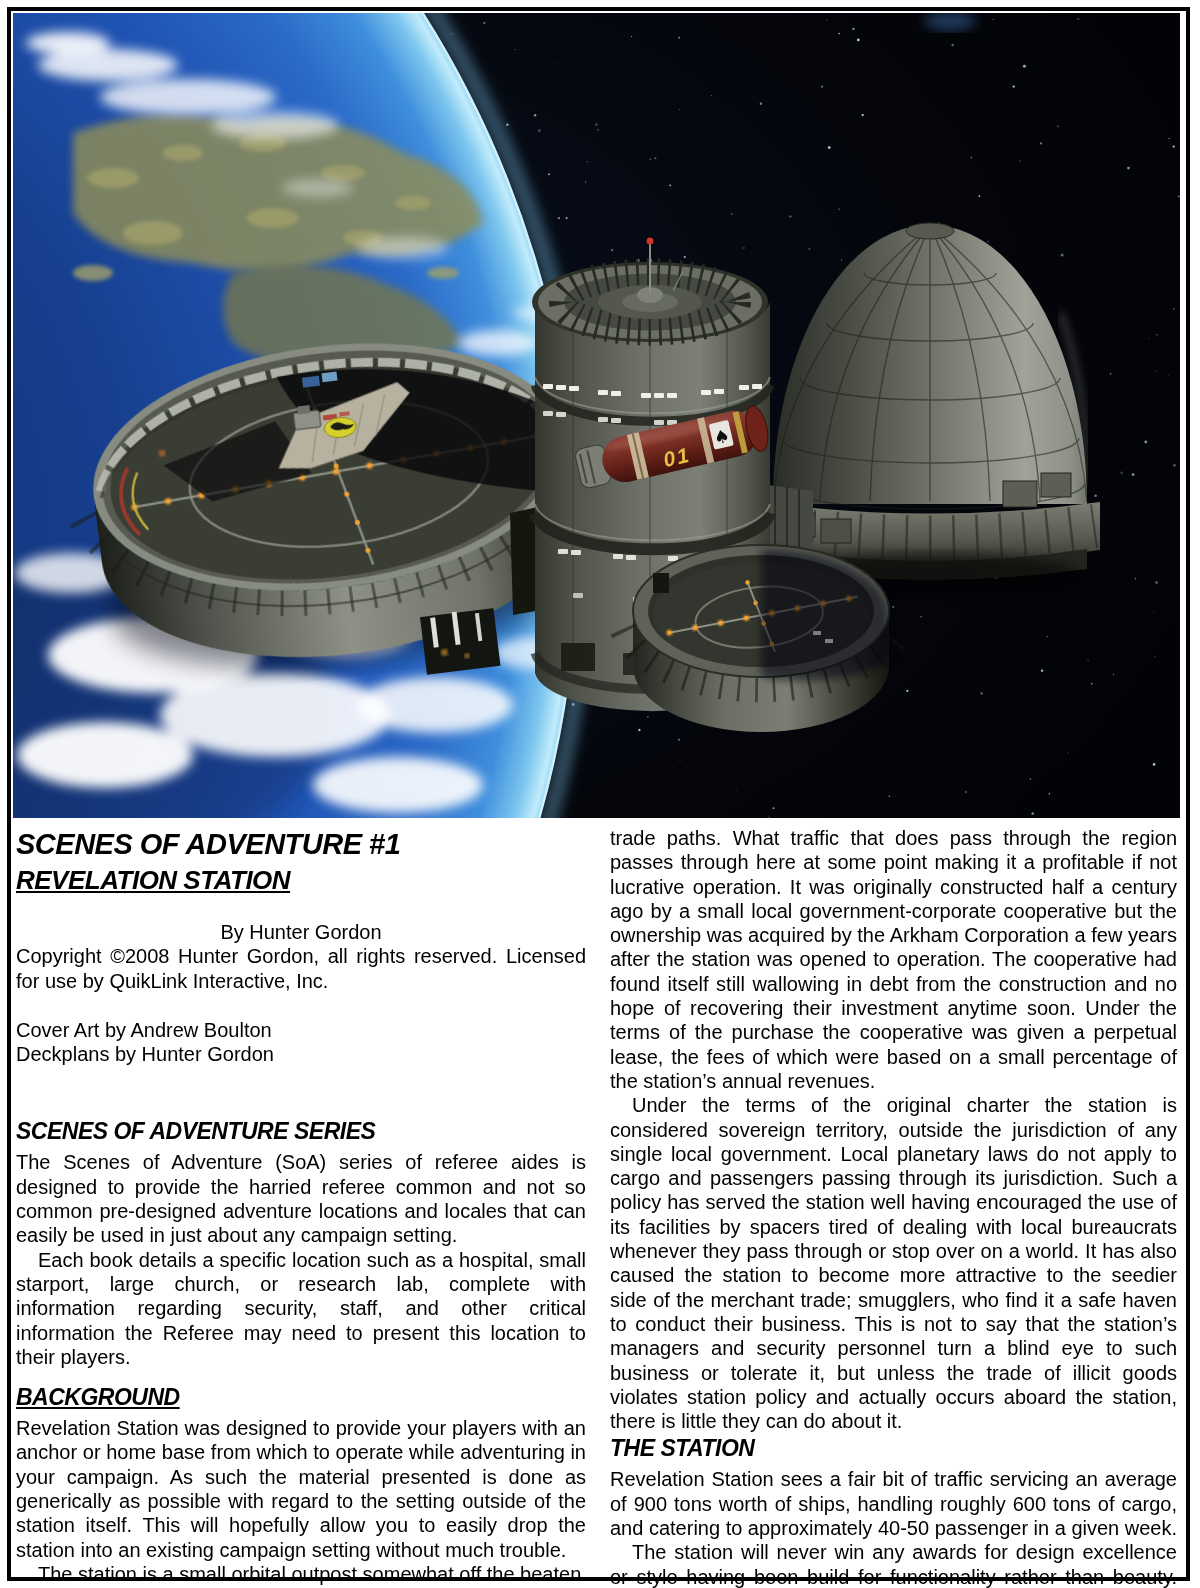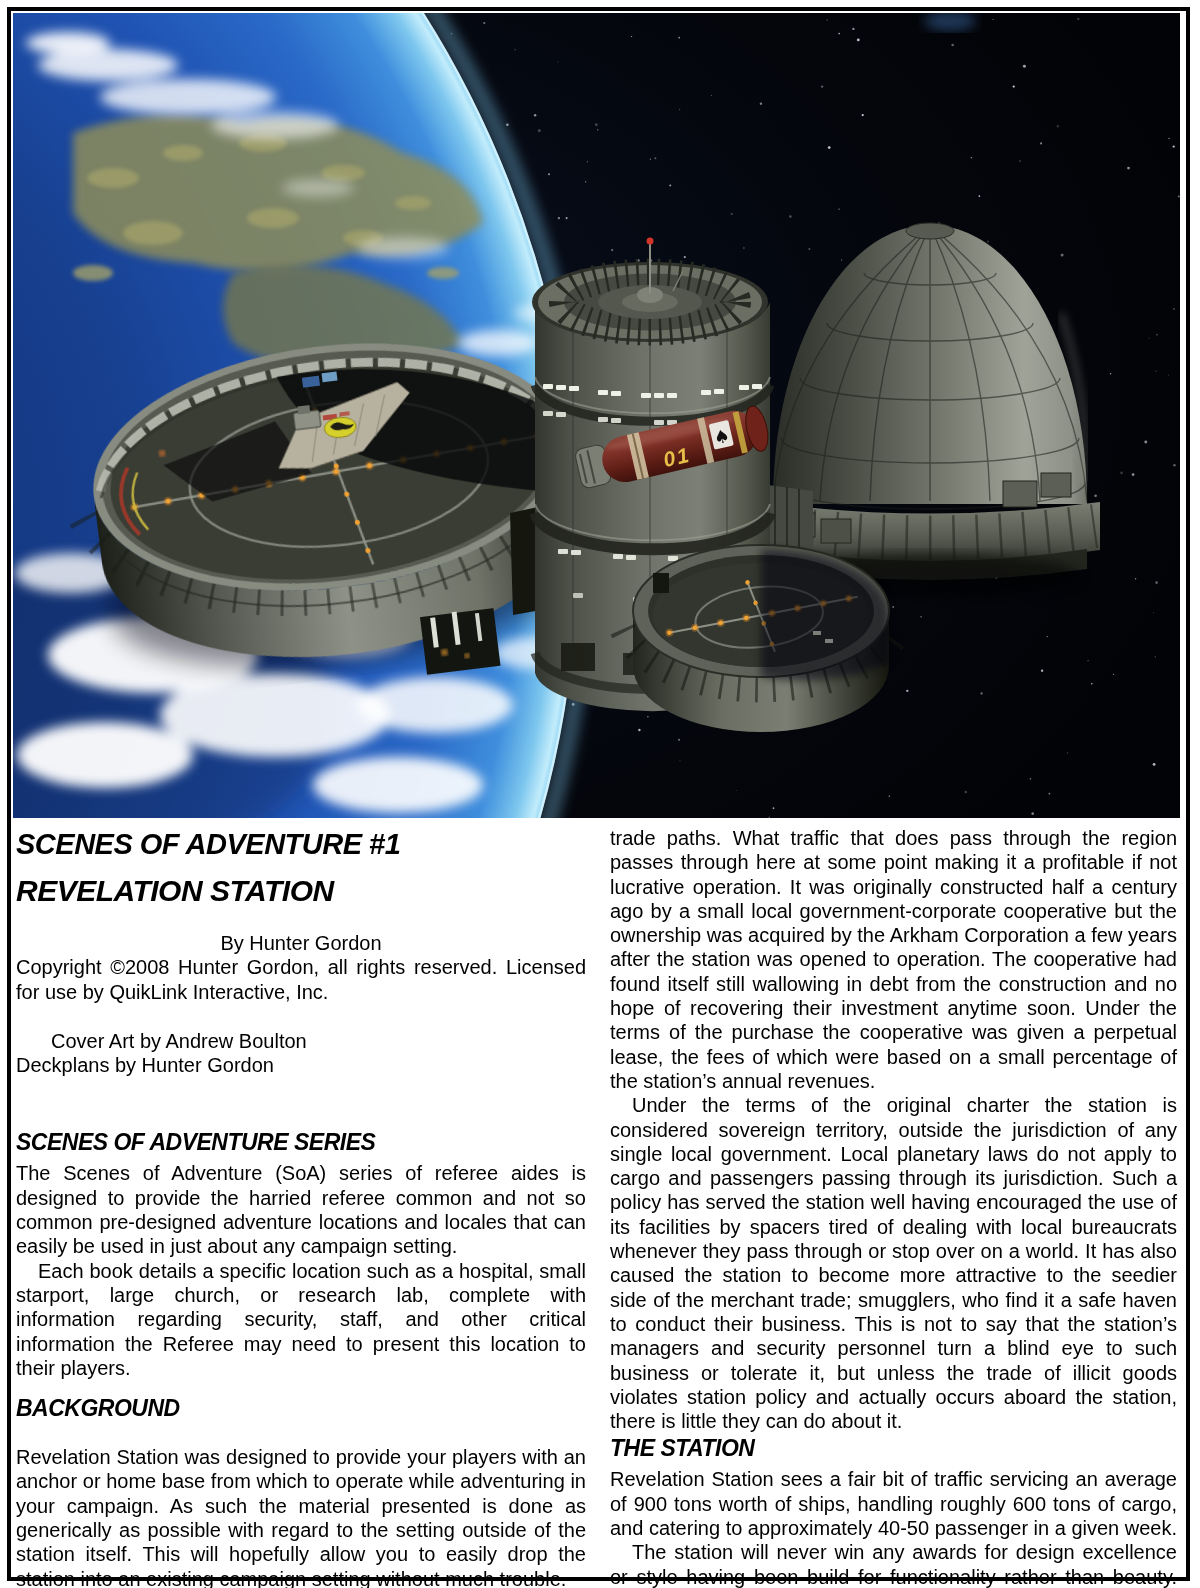--- a/index.html
+++ b/index.html
@@ -7,30 +7,30 @@
         font-family:"Liberation Sans","DejaVu Sans",sans-serif;color:#000;}
   .frame{position:absolute;left:7px;top:7px;width:1183px;height:1574px;
          border:4px solid #000;box-sizing:border-box;pointer-events:none;}
   .cover{position:absolute;left:13px;top:13px;width:1167px;height:805px;background:#04050a;}
   .cover svg{display:block;width:100%;height:100%;}
   .col{position:absolute;top:826px;}
   .col-left{left:16px;width:570px;}
   .col-right{left:610px;width:567px;}
   h1,h2,h3{margin:0;font-style:italic;font-weight:bold;font-family:"Liberation Sans","DejaVu Sans",sans-serif;}
   h1{font-size:29px;line-height:37px;letter-spacing:-.5px;}
-  h2{font-size:30px;line-height:30px;margin-top:13px;letter-spacing:-.5px;}
+  h2{font-size:26px;line-height:30px;margin-top:2px;letter-spacing:-.5px;text-decoration:underline;}
   h3{font-size:23px;line-height:31px;letter-spacing:-.5px;}
   .h-series{margin-top:50px;margin-bottom:3px;}
-  .h-background{margin-top:13px;margin-bottom:21px;}
+  .h-background{margin-top:13px;margin-bottom:3px;text-decoration:underline;}
   .h-station{margin-bottom:3px;}
   p{margin:0;font-size:20px;line-height:24.3px;}
   p.body{text-align:justify;}
   p.indent{text-indent:22px;}
   .byline{margin-top:25px;text-align:center;}
-  .credit{margin-top:25px;margin-left:35px;}
+  .credit{margin-top:25px;}
 </style>
 </head>
 <body>
 
 <div class="page">
   <div class="frame"></div>
 
   <div class="cover">
     <svg viewBox="0 0 1167 805" preserveAspectRatio="none">
       <defs>

